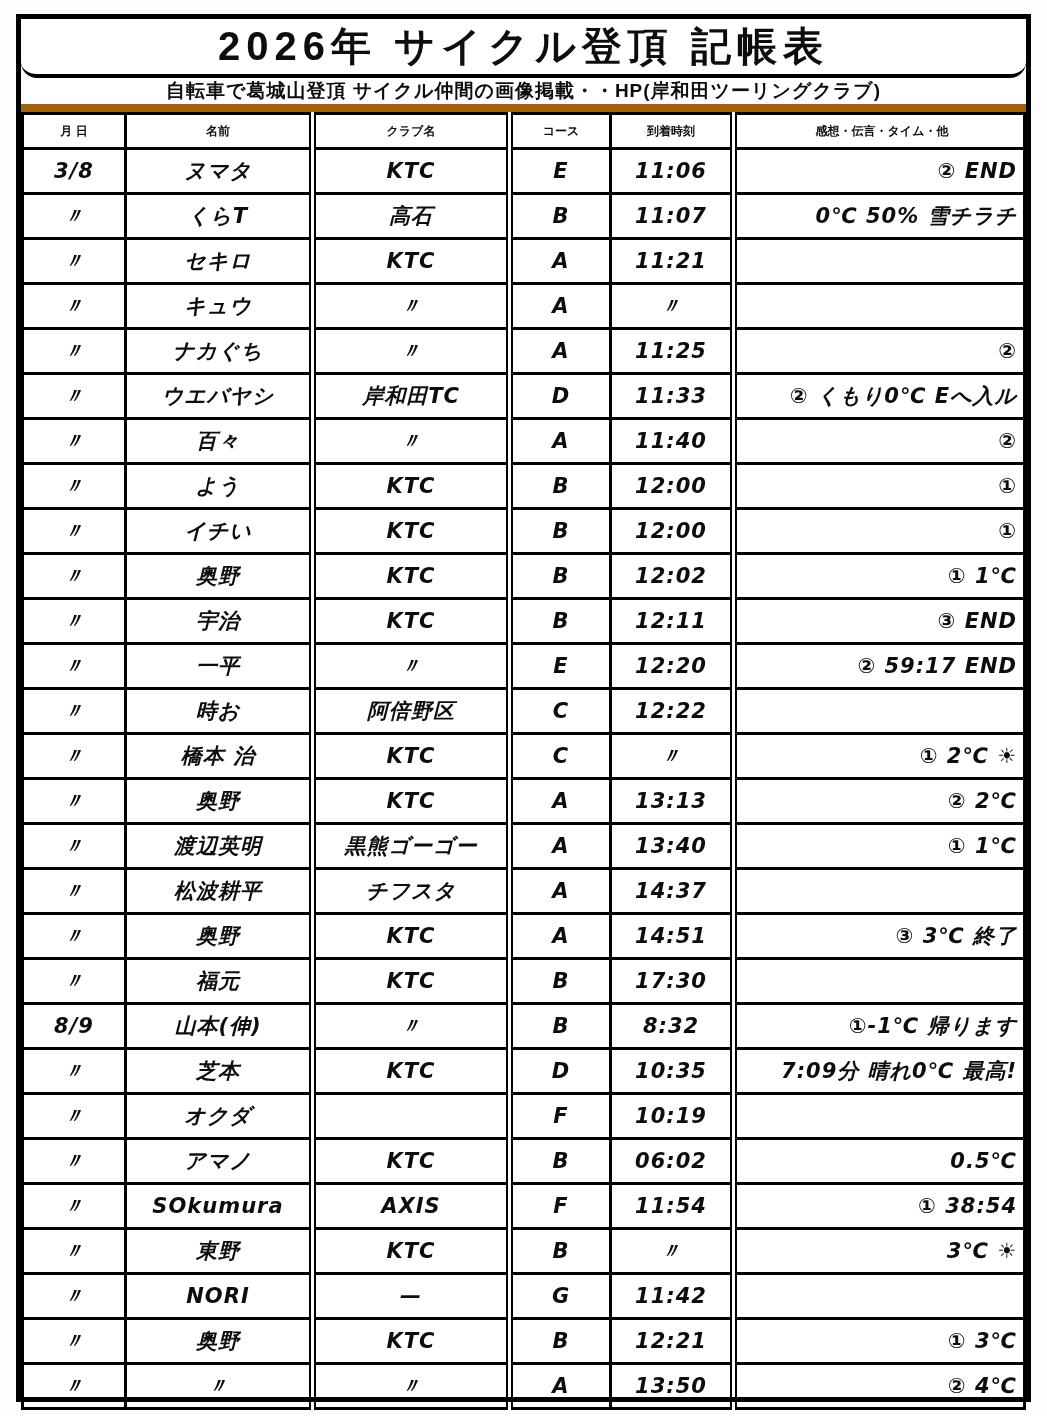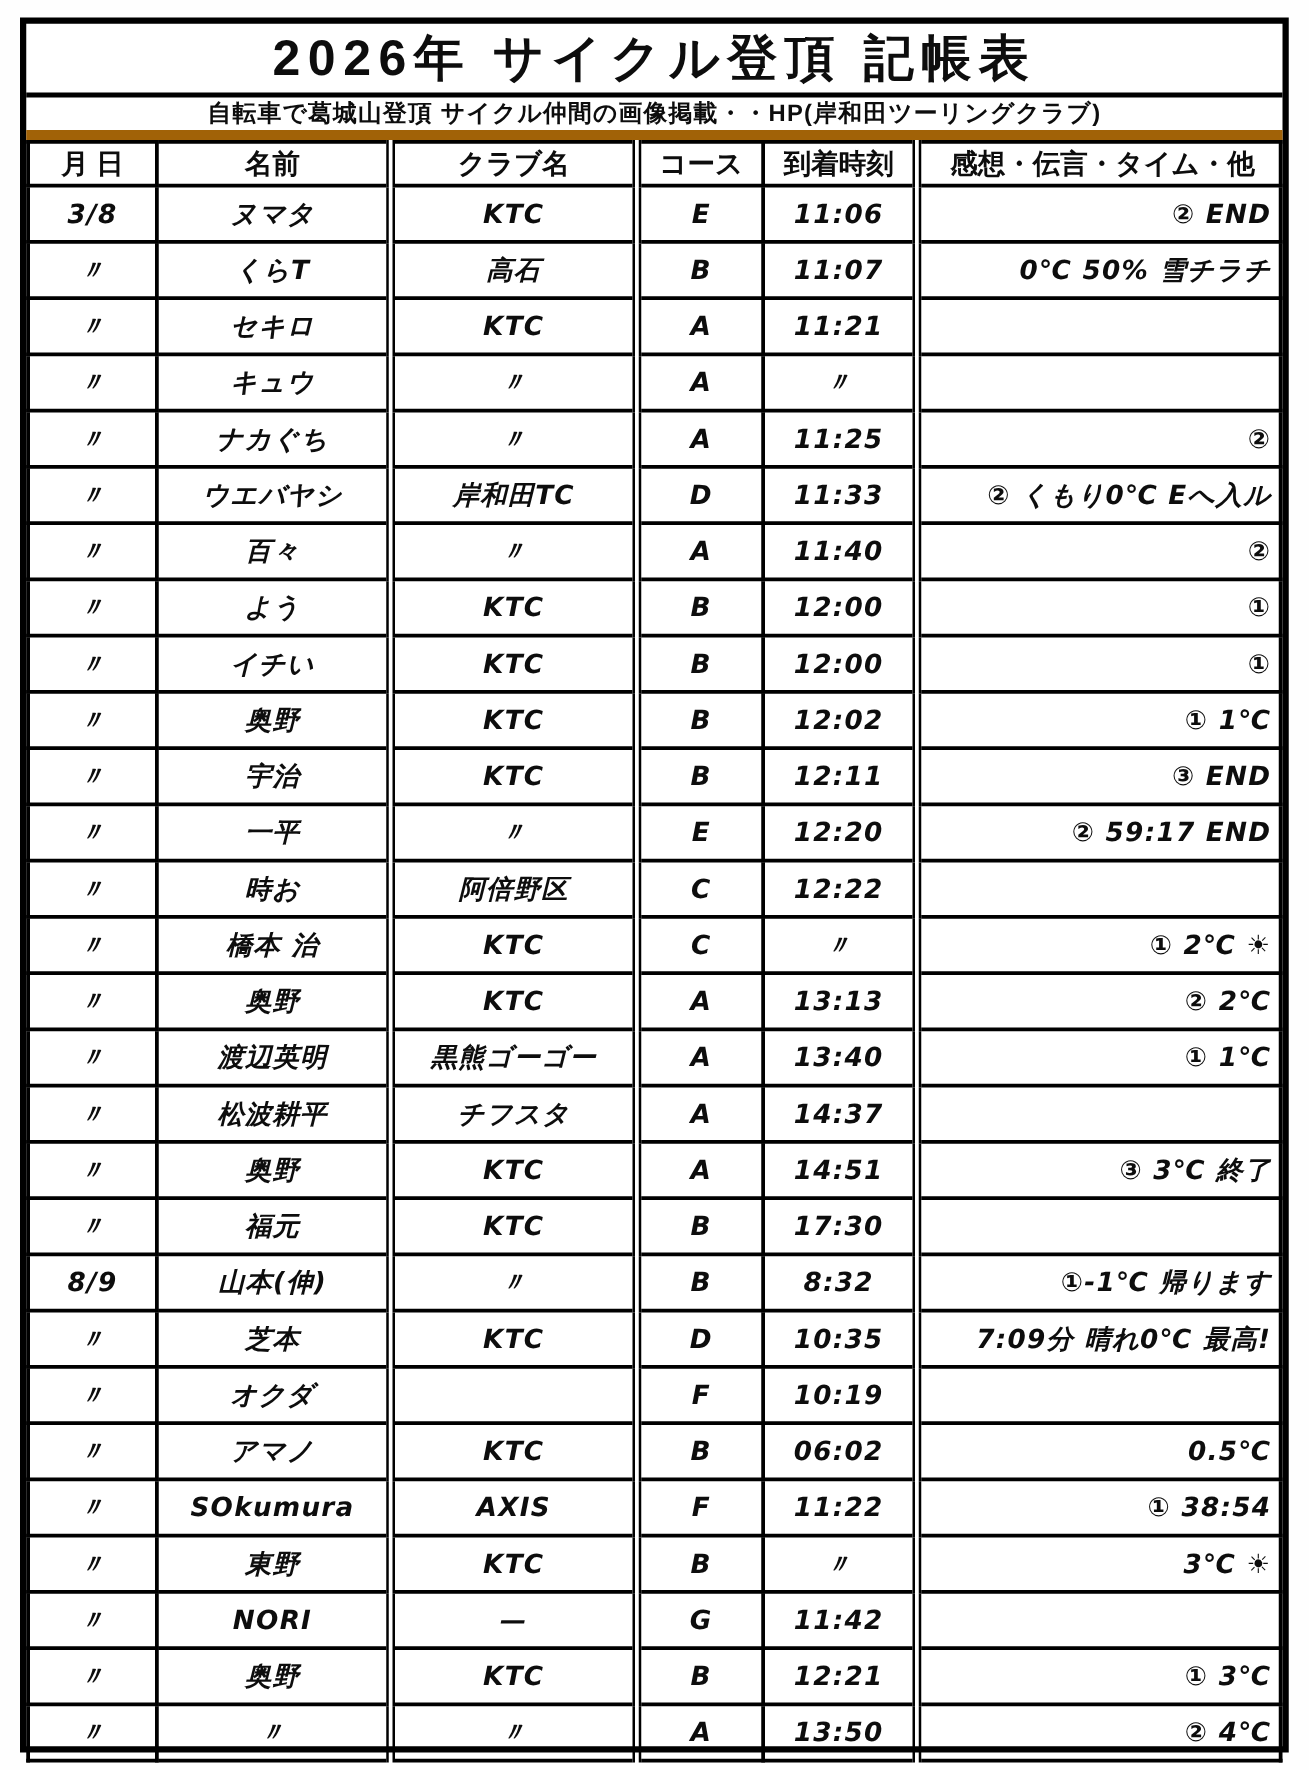--- a/index.html
+++ b/index.html
@@ -29,20 +29,21 @@
   .title-box {
     border-bottom: 4px solid #000;
     height: 62px;
     display: flex;
     align-items: center;
     justify-content: center;
     font-size: 40px;
     font-weight: bold;
     letter-spacing: 6px;
     font-family: "Liberation Sans", sans-serif;
+    border-radius: 16px;
   }
   .subtitle-box {
     border-bottom: 8px solid #a16207;
     height: 36px;
     display: flex;
     align-items: center;
     justify-content: center;
     font-size: 19px;
     font-weight: bold;
     letter-spacing: 1px;
@@ -55,21 +56,21 @@
     table-layout: fixed;
   }
   table.log th, table.log td {
     border: 3px solid #000;
     padding: 0 6px;
     overflow: hidden;
     white-space: nowrap;
   }
   table.log th {
     height: 32px;
-    font-size: 22px;
+    font-size: 12px;
     font-weight: bold;
     font-family: "Liberation Sans", sans-serif;
     text-align: center;
     margin-top: 32px;
   }
   table.log td {
     height: 42px;
     font-size: 21px;
   }
   
@@ -290,21 +291,21 @@
     <td class="c-club hw">KTC</td>
     <td class="c-course hw">B</td>
     <td class="c-time hw">06:02</td>
     <td class="c-note hw">0.5℃</td>
   </tr>
           <tr>
     <td class="c-date hw">〃</td>
     <td class="c-name hw">SOkumura</td>
     <td class="c-club hw">AXIS</td>
     <td class="c-course hw">F</td>
-    <td class="c-time hw">11:22</td>
+    <td class="c-time hw">11:54</td>
     <td class="c-note hw">① 38:54</td>
   </tr>
           <tr>
     <td class="c-date hw">〃</td>
     <td class="c-name hw">東野</td>
     <td class="c-club hw">KTC</td>
     <td class="c-course hw">B</td>
     <td class="c-time hw">〃</td>
     <td class="c-note hw">3℃ ☀</td>
   </tr>

